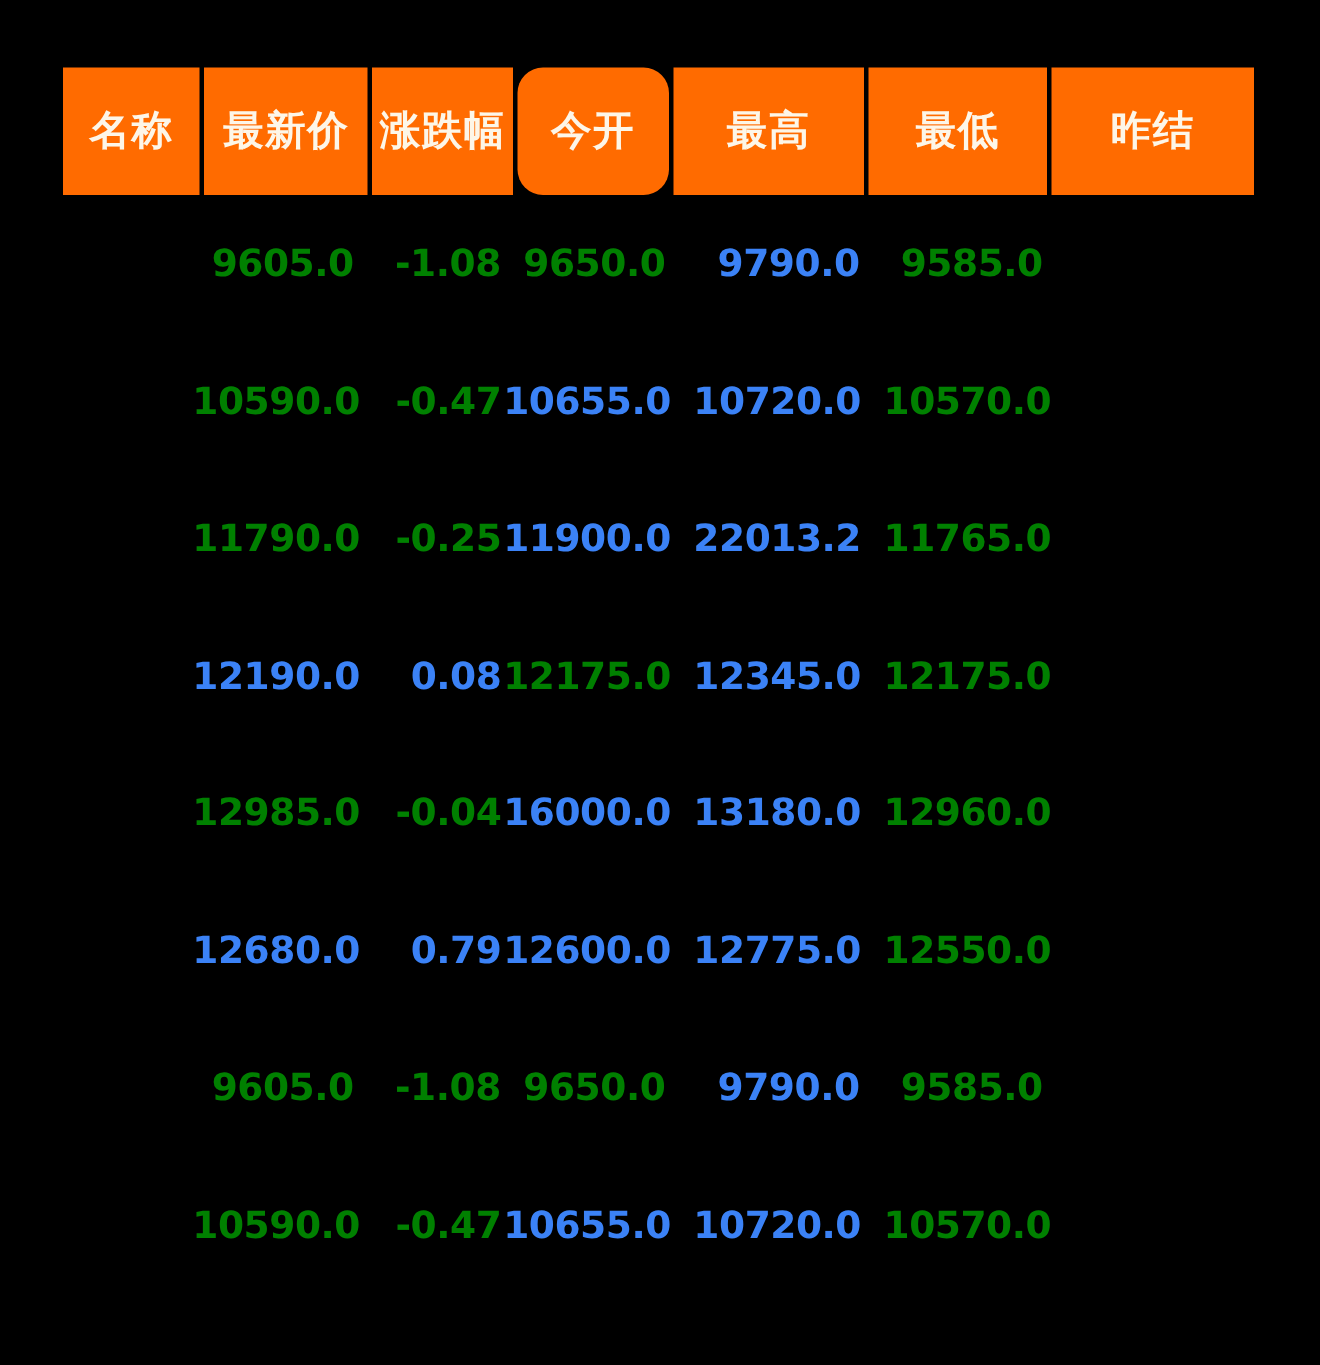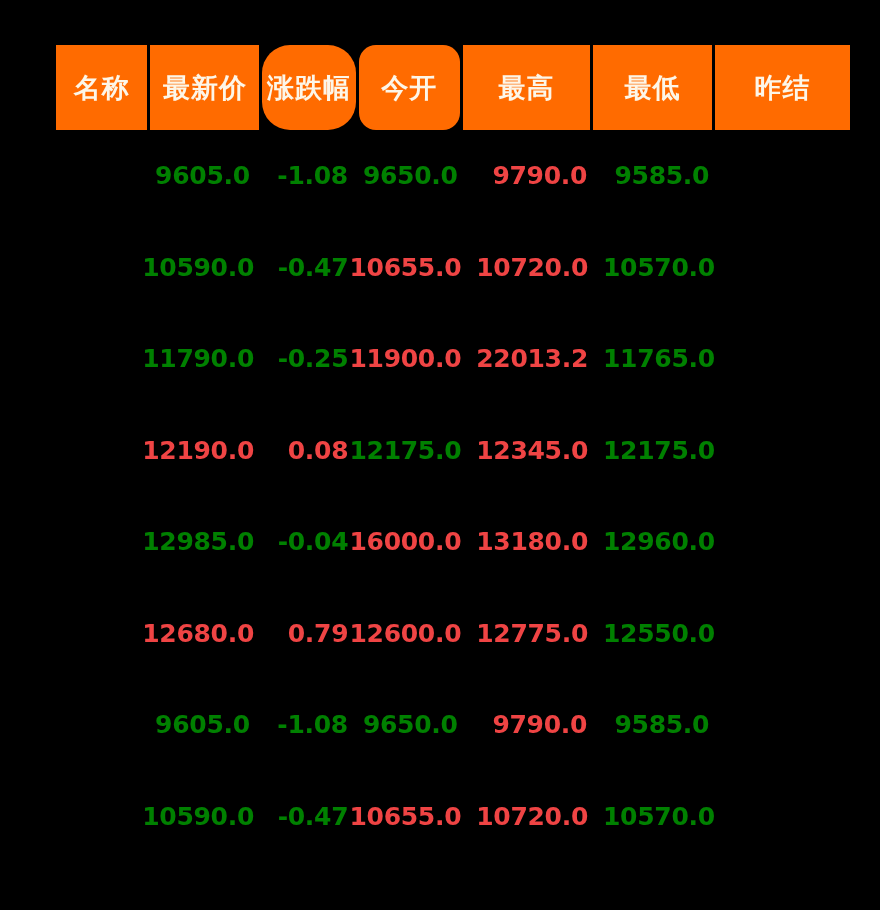--- a/index.html
+++ b/index.html
@@ -10,21 +10,21 @@
   body {
     width: 880px;
     height: 910px;
     overflow: hidden;
     font-family: "Liberation Sans", sans-serif;
     -webkit-font-smoothing: none;
   }
 
   #quote-board {
     position: absolute;
-    left: 14px;
+    left: 0;
     top: 0;
     width: 834px;
     height: 910px;
     background: #000000;
   }
 
   
   .header-row {
     position: absolute;
     left: 42px;
@@ -42,21 +42,21 @@
     justify-content: center;
     font-family: "DejaVu Serif", "Liberation Serif", serif;
     font-weight: 700;
     font-size: 27px;
     letter-spacing: 1px;
     line-height: 1;
     box-sizing: border-box;
   }
   .col-name   { width: 92px; }
   .col-last   { width: 110px; text-align: right; }
-  .col-chg    { width: 94px; border-radius: 28px; }
+  .col-chg    { width: 94px; }
   .col-open   { width: 102px; border-radius: 17px; }
   .col-high   { width: 128px; }
   .col-low    { width: 120px; }
   .col-prev   { width: 136px; }
 
   
   .body-rows {
     position: absolute;
     left: 42px;
     top: 130px;
@@ -77,21 +77,21 @@
     font-family: "DejaVu Sans", "Liberation Sans", sans-serif;
     font-weight: 700;
     font-size: 25px;
     line-height: 1;
     letter-spacing: -0.3px;
     white-space: nowrap;
     padding-right: 4px;
   }
   .data-cell.col-name { padding-right: 0; }
 
-  .up   { color: #ef4444; }
+  .up   { color: #3b82f6; }
   .down { color: #008000; }
   .flat { color: #cccccc; }
 </style>
 </head>
 <body>
 
 <div id="quote-board">
 
   <div class="header-row">
       <div class="header-cell col-name">名称</div>

